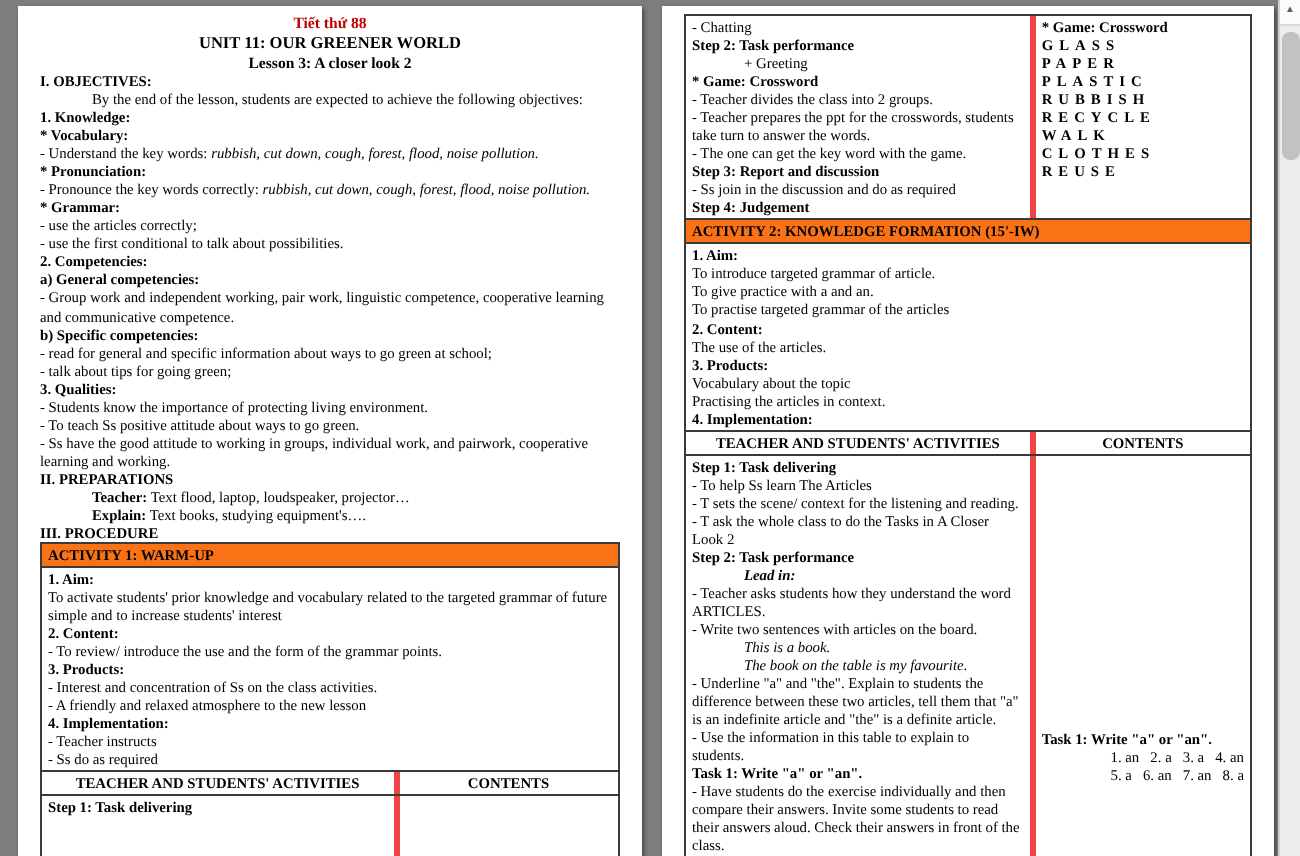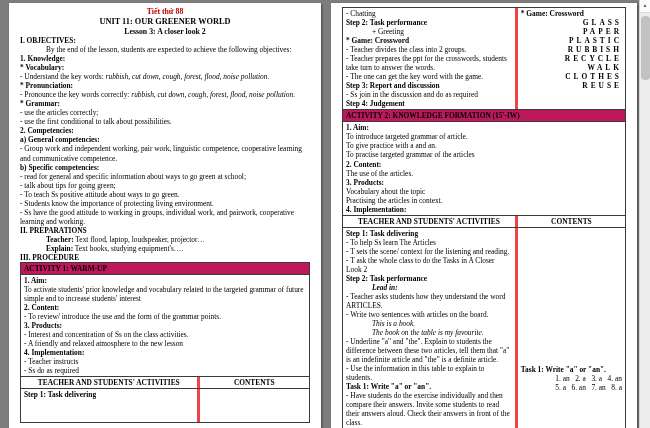--- a/index.html
+++ b/index.html
@@ -23,22 +23,22 @@
   .t8 { font-size: 8.3px; }
   .t78 { font-size: 7.8px; }
   .indent { text-indent: 26px; }
   .ind1 { padding-left: 26px; }
   .tbl { border: 1px solid #3a3a3a; }
   .bt { border-top: 1px solid #3a3a3a; }
   .cols { display: flex; align-items: stretch; }
   .ltd { width: 62%; border-right: 3px solid #ef4444; padding: 1px 3px; }
   .rtd { width: 38%; padding: 1px 3px; }
   .full { padding: 1px 3px; }
-  .shaded { background: #be185d; padding: 1px 3px; }
-  .cw { text-align: right; letter-spacing: 3px; font-weight: bold; }
+  .shaded { background: #f97316; padding: 1px 3px; }
+  .cw { text-align: left; letter-spacing: 3px; font-weight: bold; }
   .answers { white-space: pre-wrap; text-align: right; }
   .grow1 { min-height: 34px; }
   .grow2 { min-height: 200px; }
   .task-offset { margin-top: 136px; }
   
   .scrollbar { position: absolute; right: 0; top: 0; width: 11px; height: 428px; background: #ededed; border-left: 1px solid #d0d0d0; }
   .sb-btn { height: 13px; background: #fbfbfb; display: flex; align-items: center; justify-content: center; font-size: 5px; color: #606060; border-bottom: 1px solid #d8d8d8; cursor: pointer; }
   .sb-thumb { position: absolute; top: 16px; left: 1px; width: 9px; height: 64px; background: #c2c2c2; border-radius: 4px; cursor: pointer; }
 </style>
 </head>
@@ -63,22 +63,23 @@
     <div>- use the articles correctly;</div>
     <div>- use the first conditional to talk about possibilities.</div>
 
     <div class="b">2. Competencies:</div>
     <div class="b">a) General competencies:</div>
     <div>- Group work and independent working, pair work, linguistic competence, cooperative learning and communicative competence.</div>
     <div class="b">b) Specific competencies:</div>
     <div>- read for general and specific information about ways to go green at school;</div>
     <div>- talk about tips for going green;</div>
 
+    <div class="b">3. Qualities:</div>
+    <div>- Students know the importance of protecting living environment.</div>
     <div>- To teach Ss positive attitude about ways to go green.</div>
-    <div>- Students know the importance of protecting living environment.</div>
     <div>- Ss have the good attitude to working in groups, individual work, and pairwork, cooperative learning and working.</div>
 
     <div class="b">II. PREPARATIONS</div>
     <div class="ind1"><span class="b">Teacher:</span><span> Text flood, laptop, loudspeaker, projector…</span></div>
     <div class="ind1"><span class="b">Explain:</span><span> Text books, studying equipment's….</span></div>
 
     <div class="b">III. PROCEDURE</div>
 
     <div class="tbl">
       <div class="shaded b">ACTIVITY 1: WARM-UP</div>

